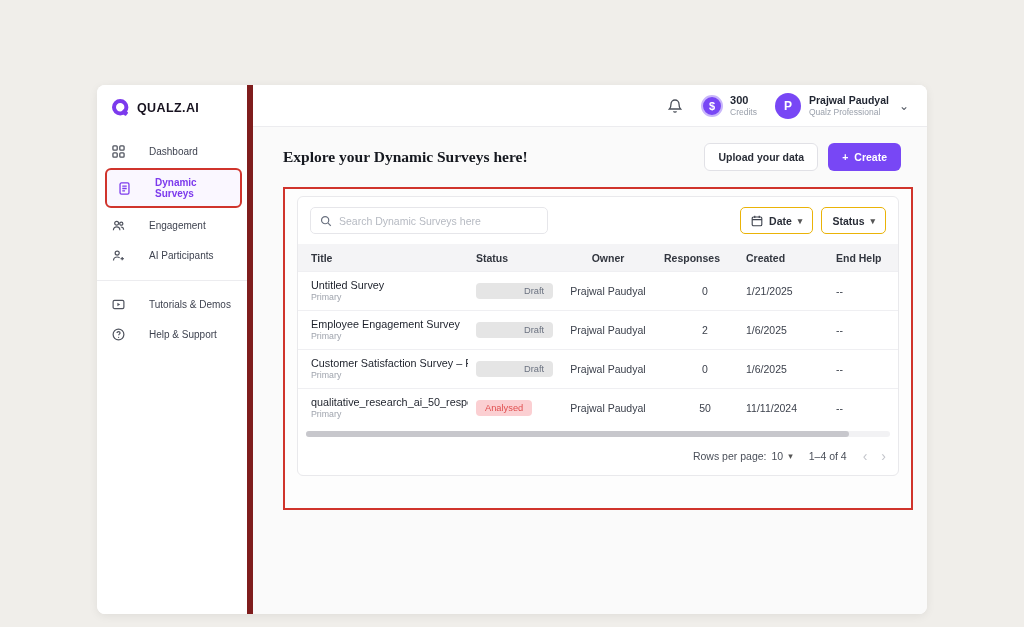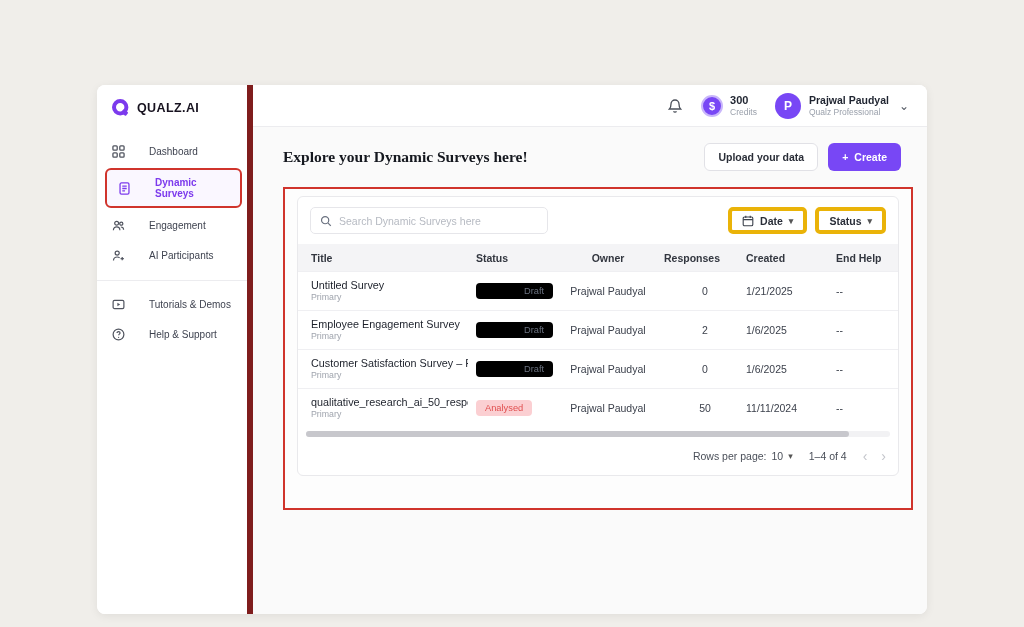--- a/index.html
+++ b/index.html
@@ -46,40 +46,40 @@
   .btn-outline { background:#fff; border:1px solid #e1e1e6; border-radius:6px; padding:7px 13px; font-size:10.5px; font-weight:bold; color:#2a2e38; cursor:pointer; font-family:inherit; }
   .btn-primary { background:#7847f5; border:none; border-radius:6px; padding:7px 14px; font-size:10.5px; font-weight:bold; color:#fff; cursor:pointer; display:flex; align-items:center; gap:6px; font-family:inherit; }
   
   .annot-table { border:2px solid #d0342c; margin-top:16px; padding:7px 12px 32px 12px; background:#fdfdfd; }
   .card { background:#fff; border:1px solid #e9e9ec; border-radius:6px; overflow:hidden; }
   .toolbar { display:flex; align-items:center; justify-content:space-between; padding:10px 12px; }
   .search-box { display:flex; align-items:center; gap:7px; width:238px; height:27px; border:1px solid #e6e6ea; border-radius:5px; padding:0 9px; background:#fff; }
   .search-box input { border:none; outline:none; flex:1; font-size:10.5px; color:#333; font-family:inherit; background:transparent; }
   .search-box input::placeholder { color:#b6bac2; }
   .filters { display:flex; gap:8px; }
-  .filter-btn { display:flex; align-items:center; gap:6px; height:27px; padding:0 10px; border:4px solid #eab308; border-radius:5px; background:#fff; font-size:10.5px; font-weight:bold; color:#2a2e38; cursor:pointer; font-family:inherit; }
+  .filter-btn { display:flex; align-items:center; gap:6px; height:27px; padding:0 10px; border:1px solid #eab308; border-radius:5px; background:#fff; font-size:10.5px; font-weight:bold; color:#2a2e38; cursor:pointer; font-family:inherit; }
   .caret { font-size:9px; color:#555; }
   
   .table-clip { overflow:hidden; }
   .tbl { min-width:682px; }
   .trow { display:flex; align-items:center; }
   .thead { background:#f4f4f6; height:27px; font-size:10.5px; font-weight:bold; color:#32363f; }
   .tbody-row { height:39px; border-top:1px solid #efeff2; font-size:10.5px; color:#3c414c; }
   .c-title { width:178px; padding-left:13px; padding-right:8px; flex-shrink:0; overflow:hidden; white-space:nowrap; }
   .c-status { width:76px; flex-shrink:0; }
   .c-owner { width:112px; flex-shrink:0;text-align:center; }
   .c-resp { width:82px; flex-shrink:0; }
   .c-created { width:90px; flex-shrink:0; }
   .c-end { width:88px; flex-shrink:0; }
   .thead .c-resp, .thead .c-created, .thead .c-end, .thead .c-action { text-align:left; }
   .tbody-row .c-resp { text-align:center; }
   .row-title { font-size:10.8px; font-weight:500; color:#1d212b; line-height:1.35; overflow:hidden; white-space:nowrap; }
   .row-sub { font-size:8.8px; color:#a0a5ae; line-height:1.35; }
   .badge { display:inline-block; font-size:9.3px; padding:3px 9px; border-radius:4px; font-weight:500; }
-  .badge-draft { background:#000000; color:#6b7280;padding-left:48px; }
+  .badge-draft { background:#e5e5e5; color:#6b7280;padding-left:48px; }
   .badge-analysed { background:#fbcfd2; color:#e04f4f; }
   
   .hscroll { height:6px; background:#f2f2f4; border-radius:3px; margin:4px 8px 0 8px; position:relative; cursor:pointer; }
   .hscroll .thumb { position:absolute; left:0; top:0; height:6px; width:93%; background:#c7c7cc; border-radius:3px; }
   
   .pager { display:flex; align-items:center; justify-content:flex-end; gap:16px; height:38px; padding-right:12px; font-size:10.5px; color:#4a4f59; }
   .rpp { display:flex; align-items:center; gap:5px; cursor:pointer; }
   .pg-nav { display:flex; gap:14px; }
   .pg-arrow { color:#c3c5cb; font-size:14px; cursor:pointer; line-height:1; }
   svg { display:block; }

